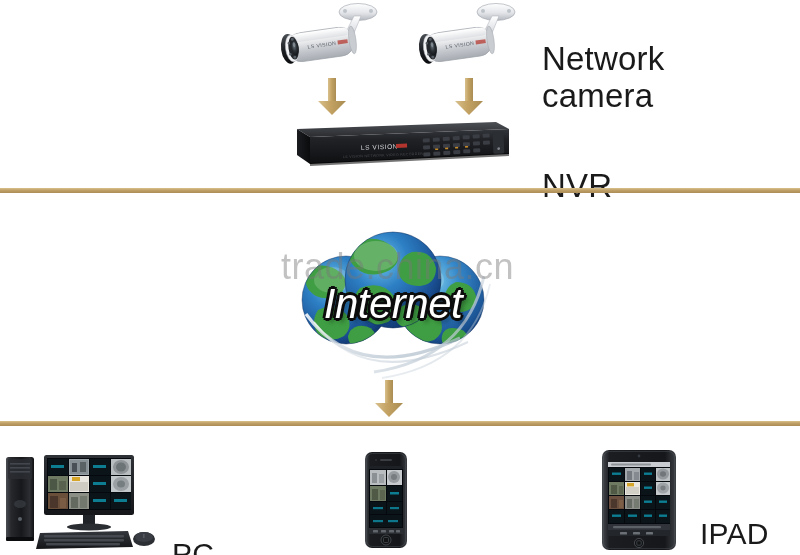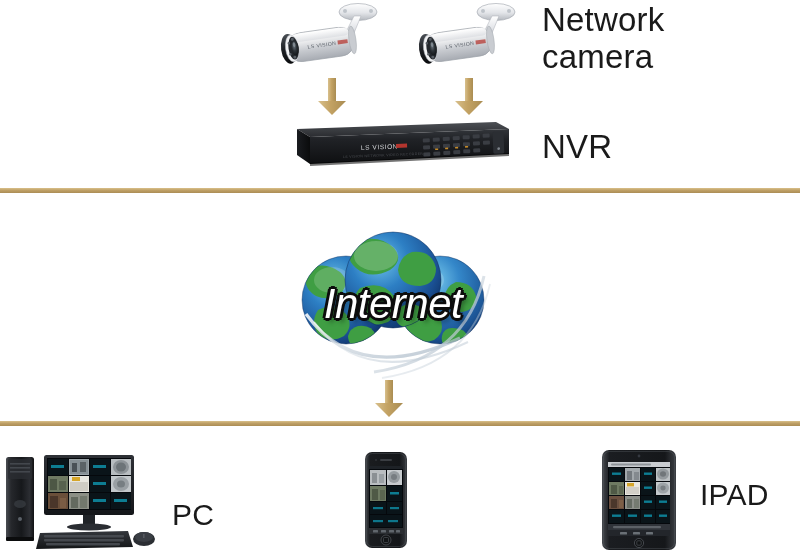--- a/index.html
+++ b/index.html
@@ -30,20 +30,21 @@
   .divider.d2 { top: 421px; }
 
   
   .label {
     position: absolute;
     color: #1a1a1a;
     font-weight: 400;
     letter-spacing: 0.2px;
     white-space: pre;
     line-height: 1.12;
+    margin-top: 39px;
   }
   .label-netcam {
     left: 542px;
     top: 2px;
     font-size: 33px;
   }
   .label-nvr {
     left: 542px;
     top: 129px;
     font-size: 33px;
@@ -411,20 +412,21 @@
       <ellipse cx="88" cy="38" rx="22" ry="15" fill="#ffffff" opacity="0.2"></ellipse>
 
       <path d="M18 96 Q70 168 172 120" fill="none" stroke="url(#ringG)" stroke-width="3.2" opacity="0.92"></path>
       <path d="M26 104 Q78 172 180 124" fill="none" stroke="url(#ringG)" stroke-width="2" opacity="0.6"></path>
       <path d="M196 58 Q178 140 86 154" fill="none" stroke="url(#ringG)" stroke-width="3" opacity="0.9"></path>
       <path d="M202 66 Q184 146 94 160" fill="none" stroke="url(#ringG)" stroke-width="1.8" opacity="0.55"></path>
     </svg>
     <div class="internet-text">Internet</div>
   </div>
 
+  <div class="watermark">trade.china.cn</div>
 
   <div class="arrow" style="left:372px; top:380px;">
     <svg width="34" height="38" viewBox="0 0 34 38">
       <rect x="13" y="0" width="8" height="24" fill="url(#arrG)"></rect>
       <path d="M3 23 L31 23 L17 37 Z" fill="url(#arrG)"></path>
     </svg>
   </div>
 
   <div class="divider d2"></div>
 

